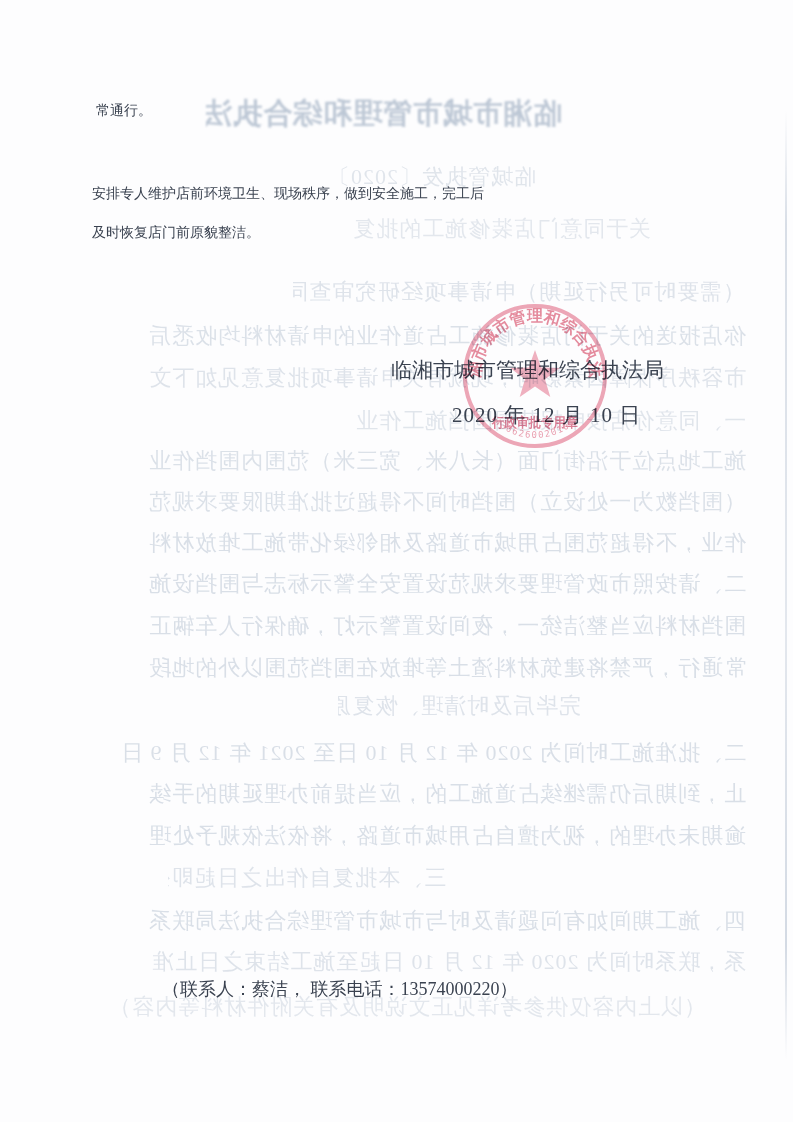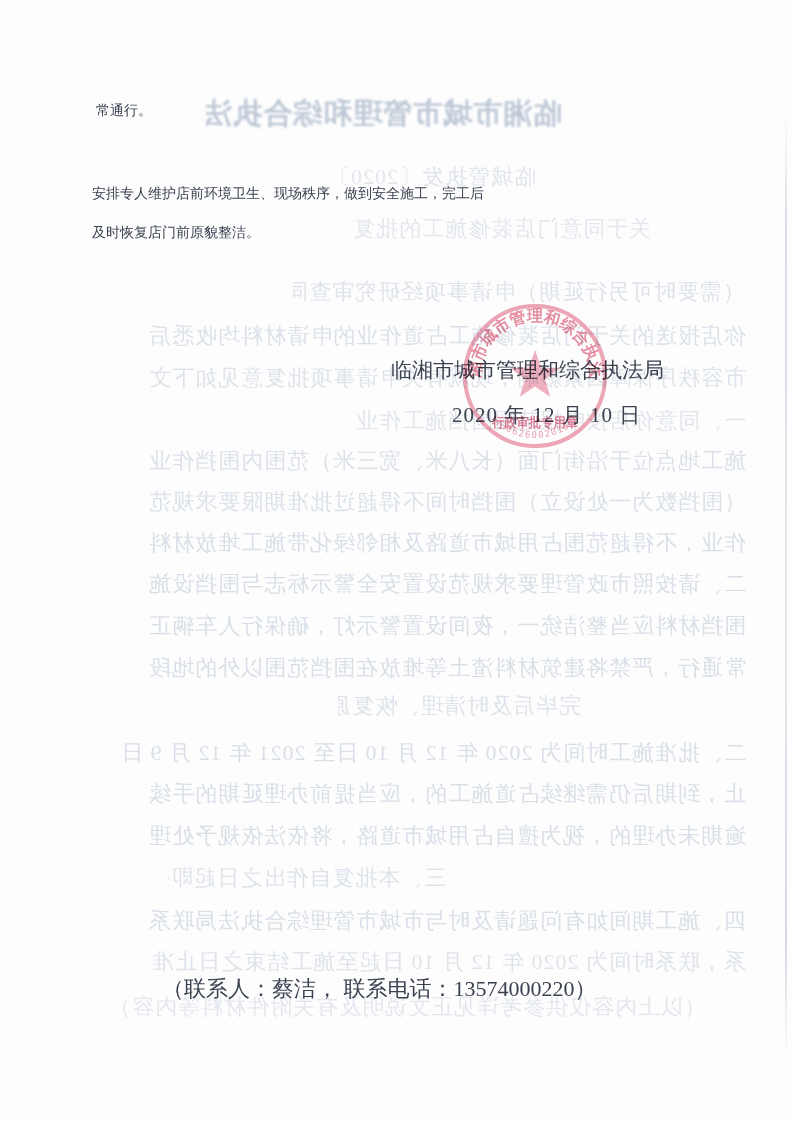--- a/index.html
+++ b/index.html
@@ -24,21 +24,21 @@
   }
   .ghost-line.bold{
     font-weight:700;font-size:29px;height:36px;line-height:36px;
     filter:blur(0.9px);letter-spacing:1px;text-align:center;
   }
   
   .ink{position:absolute;z-index:3;color:#3a4250;white-space:nowrap;}
   .body-line{font-size:14px;height:30px;line-height:30px;letter-spacing:0px;}
   .sig-line{font-size:21px;height:28px;line-height:28px;}
   .date-line{font-size:21px;height:28px;line-height:28px;letter-spacing:1px;}
-  .contact-line{font-size:22px;height:30px;line-height:30px;}
+  .contact-line{font-size:18px;height:30px;line-height:30px;}
   
   .seal{
     position:absolute;left:457px;top:299px;width:156px;height:156px;
     z-index:4;mix-blend-mode:multiply;opacity:0.9;
   }
   
   .edge-line{
     position:absolute;left:785px;top:110px;width:2px;height:950px;z-index:2;
     background:linear-gradient(to bottom,
       rgba(160,175,195,0) 0%,

